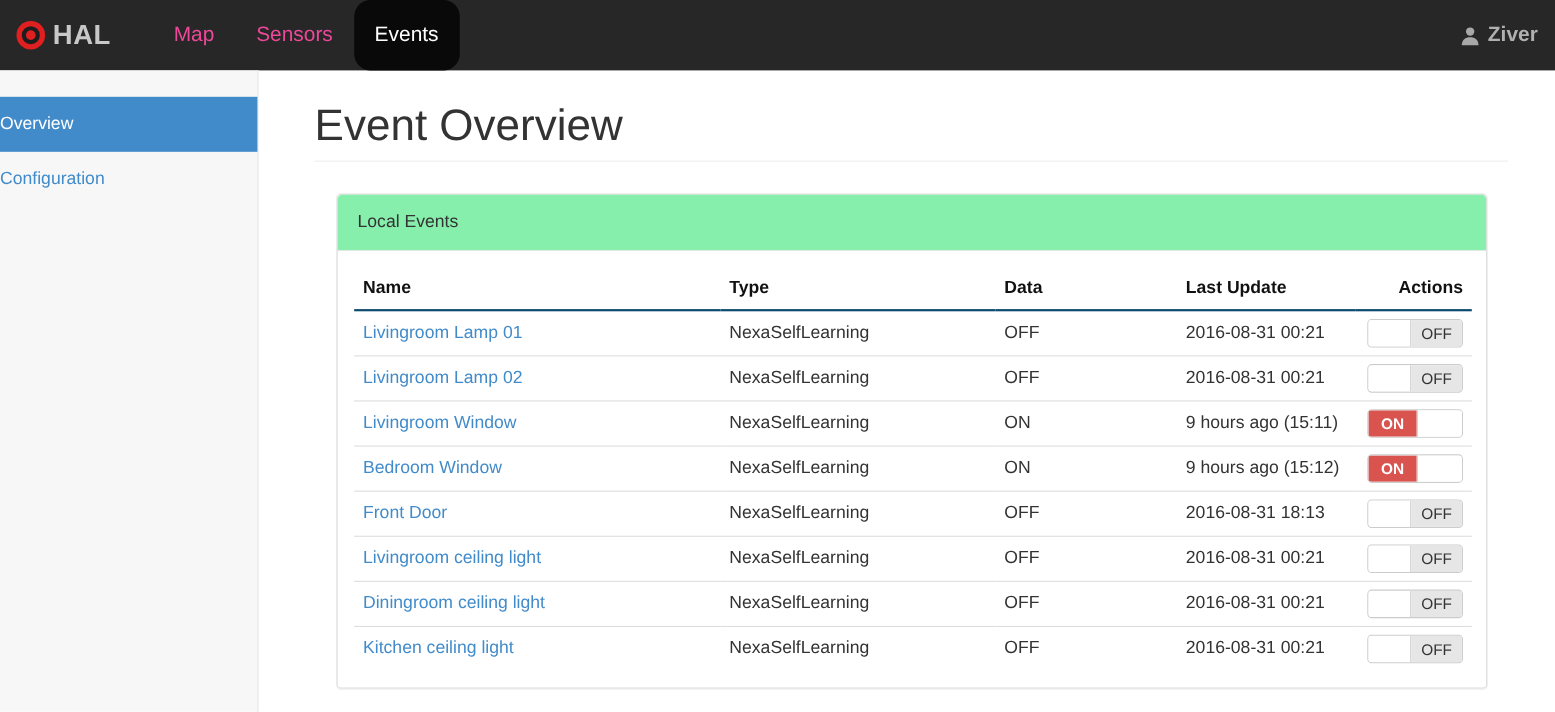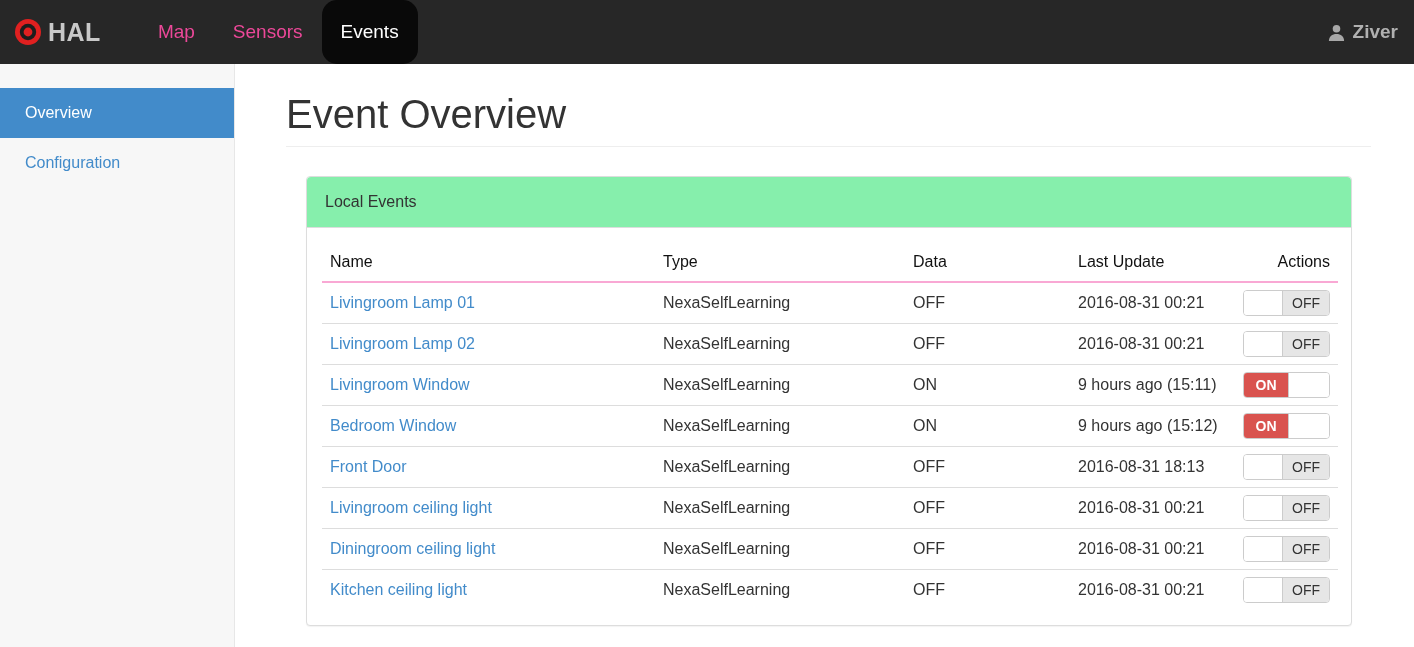--- a/index.html
+++ b/index.html
@@ -24,21 +24,21 @@
     color:#ec4899;cursor:pointer;}
   .nav-item.active{background:var(--navbar-active-bg);color:#fff;border-radius:15px;}
   .nav-user{margin-left:auto;display:flex;align-items:center;gap:7px;
     padding:0 16px;cursor:pointer;}
   .nav-user .user-name{color:#b0b0b0;font-size:19px;font-weight:bold;}
   .person-icon{width:19px;height:19px;display:block;}
 
   
   .sidebar{position:absolute;top:64px;left:0;width:235px;bottom:0;
     background:#f7f7f7;border-right:1px solid #e7e7e7;padding-top:24px;}
-  .side-item{height:50px;line-height:50px;padding-left:25px;font-size:16px;
+  .side-item{height:50px;line-height:50px;font-size:16px;
     color:var(--accent);cursor:pointer;}
   .side-item.active{background:var(--accent);color:#fff;}
 
   
   .main{position:absolute;top:64px;left:235px;right:0;bottom:0;
     padding:20px 43px 0 51px;overflow:hidden;}
   .page-title{font-size:40px;font-weight:400;color:#333;margin-top:8px;
     line-height:44px;}
   .title-rule{border:none;border-top:1px solid #eee;margin-top:10px;}
 
@@ -48,22 +48,22 @@
     border-radius:4px 4px 0 0;padding:16px 18px;font-size:16px;color:#333;}
   .panel-body{padding:15px;}
 
   table.events{width:1016px;border-collapse:collapse;table-layout:fixed;
     font-size:16px;}
   table.events col.c-name{width:333px;}
   table.events col.c-type{width:250px;}
   table.events col.c-data{width:165px;}
   table.events col.c-update{width:162px;}
   table.events col.c-actions{width:106px;}
-  table.events th{text-align:left;font-weight:normal;color:#111;
-    padding:10px 8px;border-bottom:2px solid #f9a8d4;}
+  table.events th{text-align:left;font-weight:bold;color:#111;
+    padding:10px 8px;border-bottom:2px solid #0c4a6e;}
   table.events th.actions-col{text-align:right;}
   table.events td{padding:8px 8px;border-top:1px solid #ddd;color:#333;}
   table.events tbody tr:first-child td{border-top:none;}
   table.events td.actions-cell{text-align:right;padding-top:7px;padding-bottom:7px;}
   a.device-link{color:var(--accent);text-decoration:none;cursor:pointer;}
 
   
   .toggle{display:inline-flex;width:87px;height:26px;border:1px solid #ccc;
     border-radius:4px;overflow:hidden;cursor:pointer;vertical-align:middle;
     background:#fff;}

